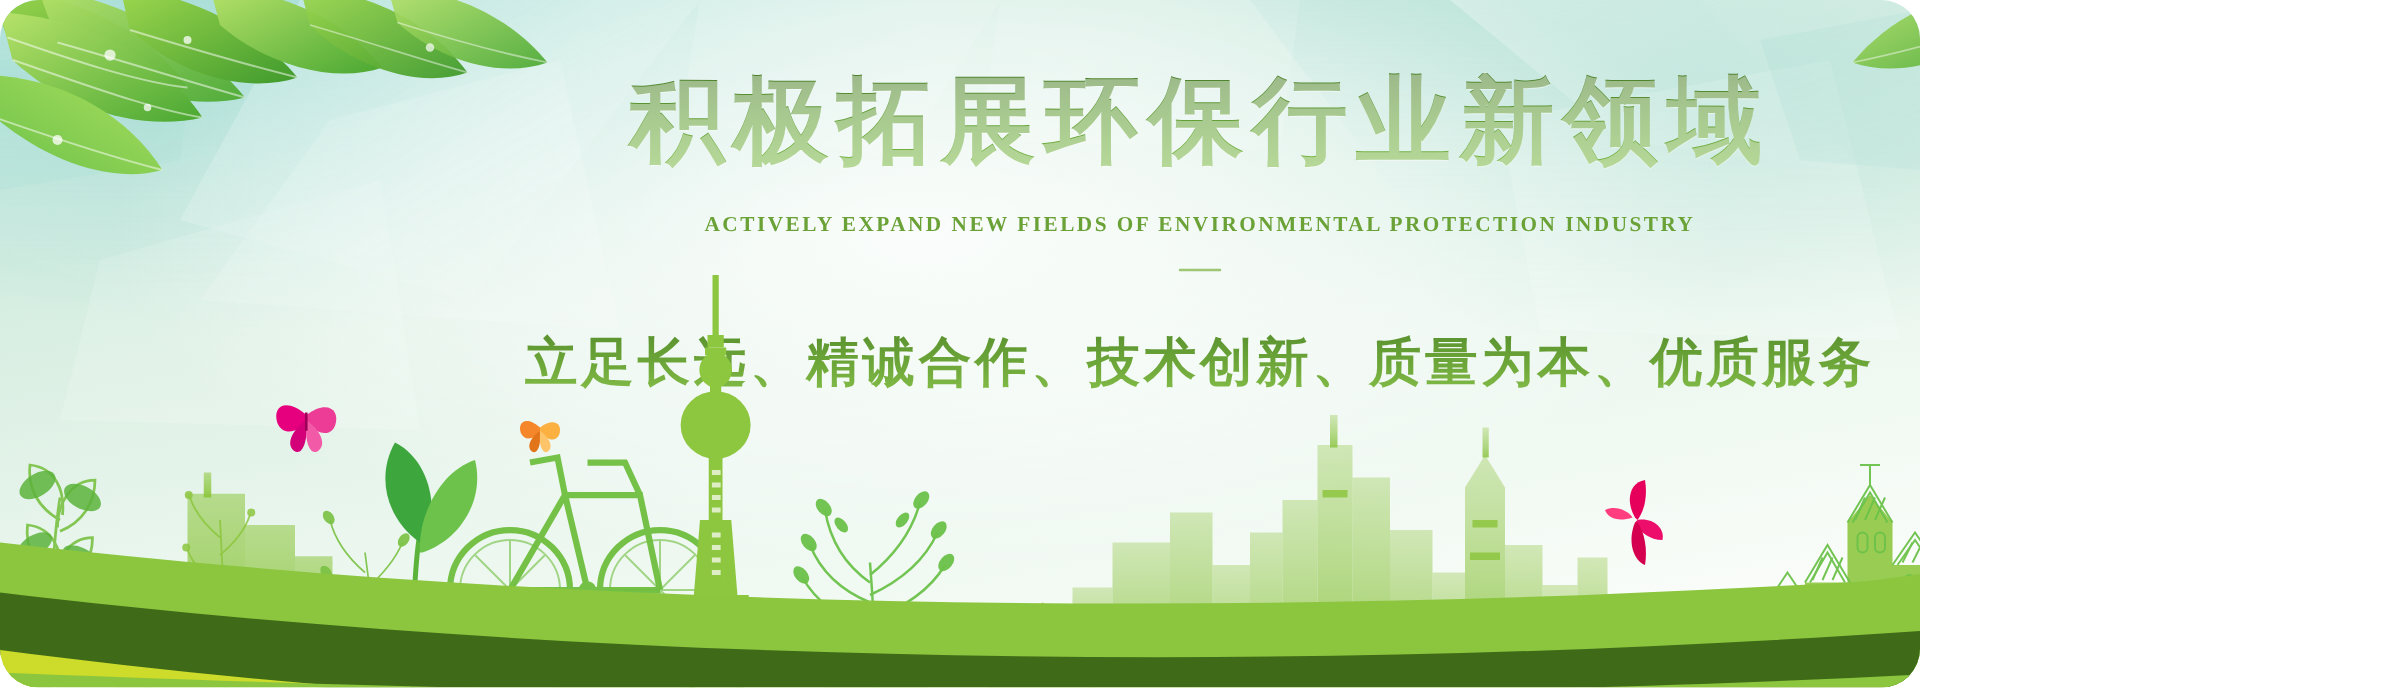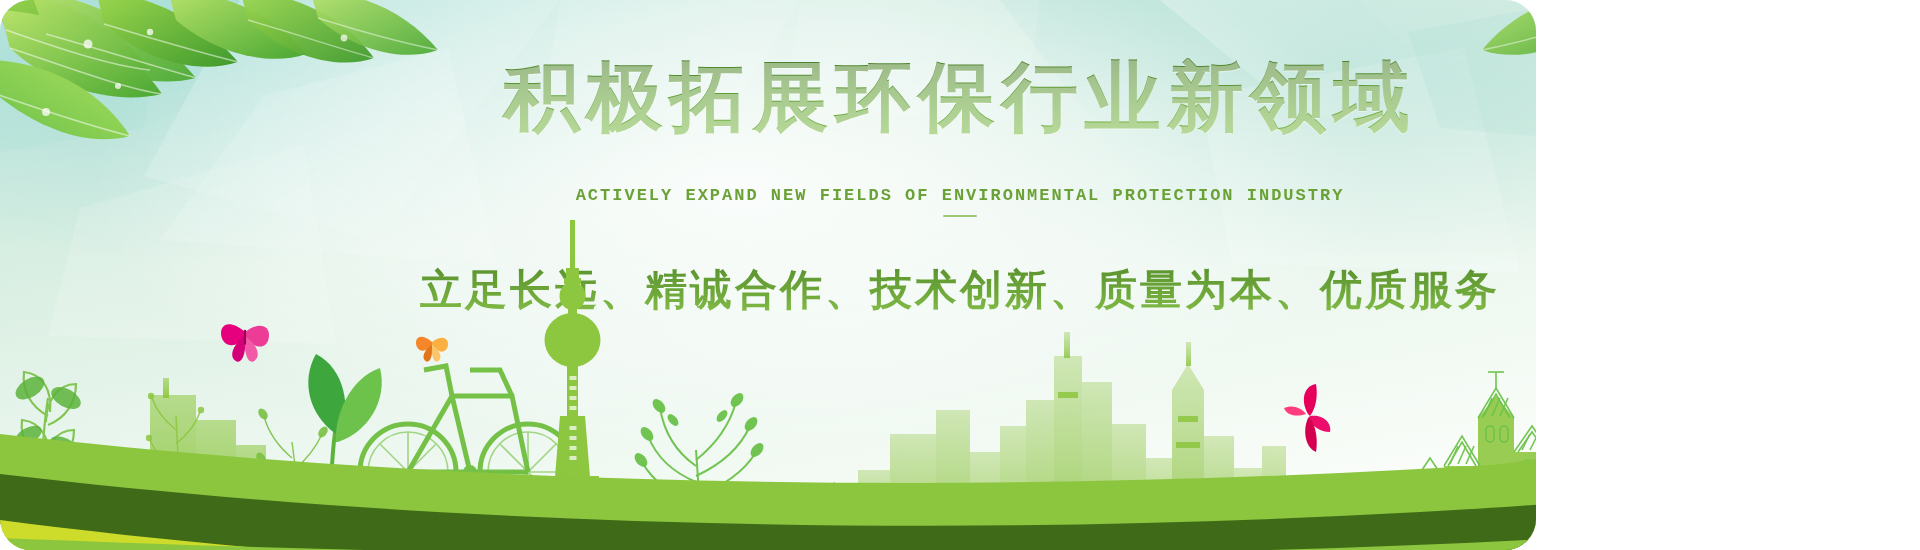--- a/index.html
+++ b/index.html
@@ -30,22 +30,22 @@
     font-family:"Liberation Serif",serif;
     font-size:76px;font-weight:700;letter-spacing:7px;
     color:#5d9433;
     background:linear-gradient(180deg,#4b7f2a 0%,#63a036 48%,#7cba44 100%);
     -webkit-background-clip:text;background-clip:text;
     -webkit-text-fill-color:transparent;
     line-height:1.05;
     text-shadow:0 1px 0 rgba(255,255,255,.45);
   }
   .subline{
-    position:absolute;left:0;right:0;top:186px;
-    font-family:Liberation Mono, monospace;
+    position:absolute;left:0;right:0;top:170px;
+    font-family:Liberation Serif, serif;
     font-size:17px;font-weight:700;letter-spacing:2.0px;
     color:#6ba237;
     white-space:nowrap;
   }
   .divider{
     position:absolute;left:50%;top:215px;transform:translateX(-50%);
     width:34px;height:2px;background:#8fbc5c;opacity:.85;border-radius:2px;
   }
   .tagline{
     position:absolute;left:0;right:0;top:262px;

